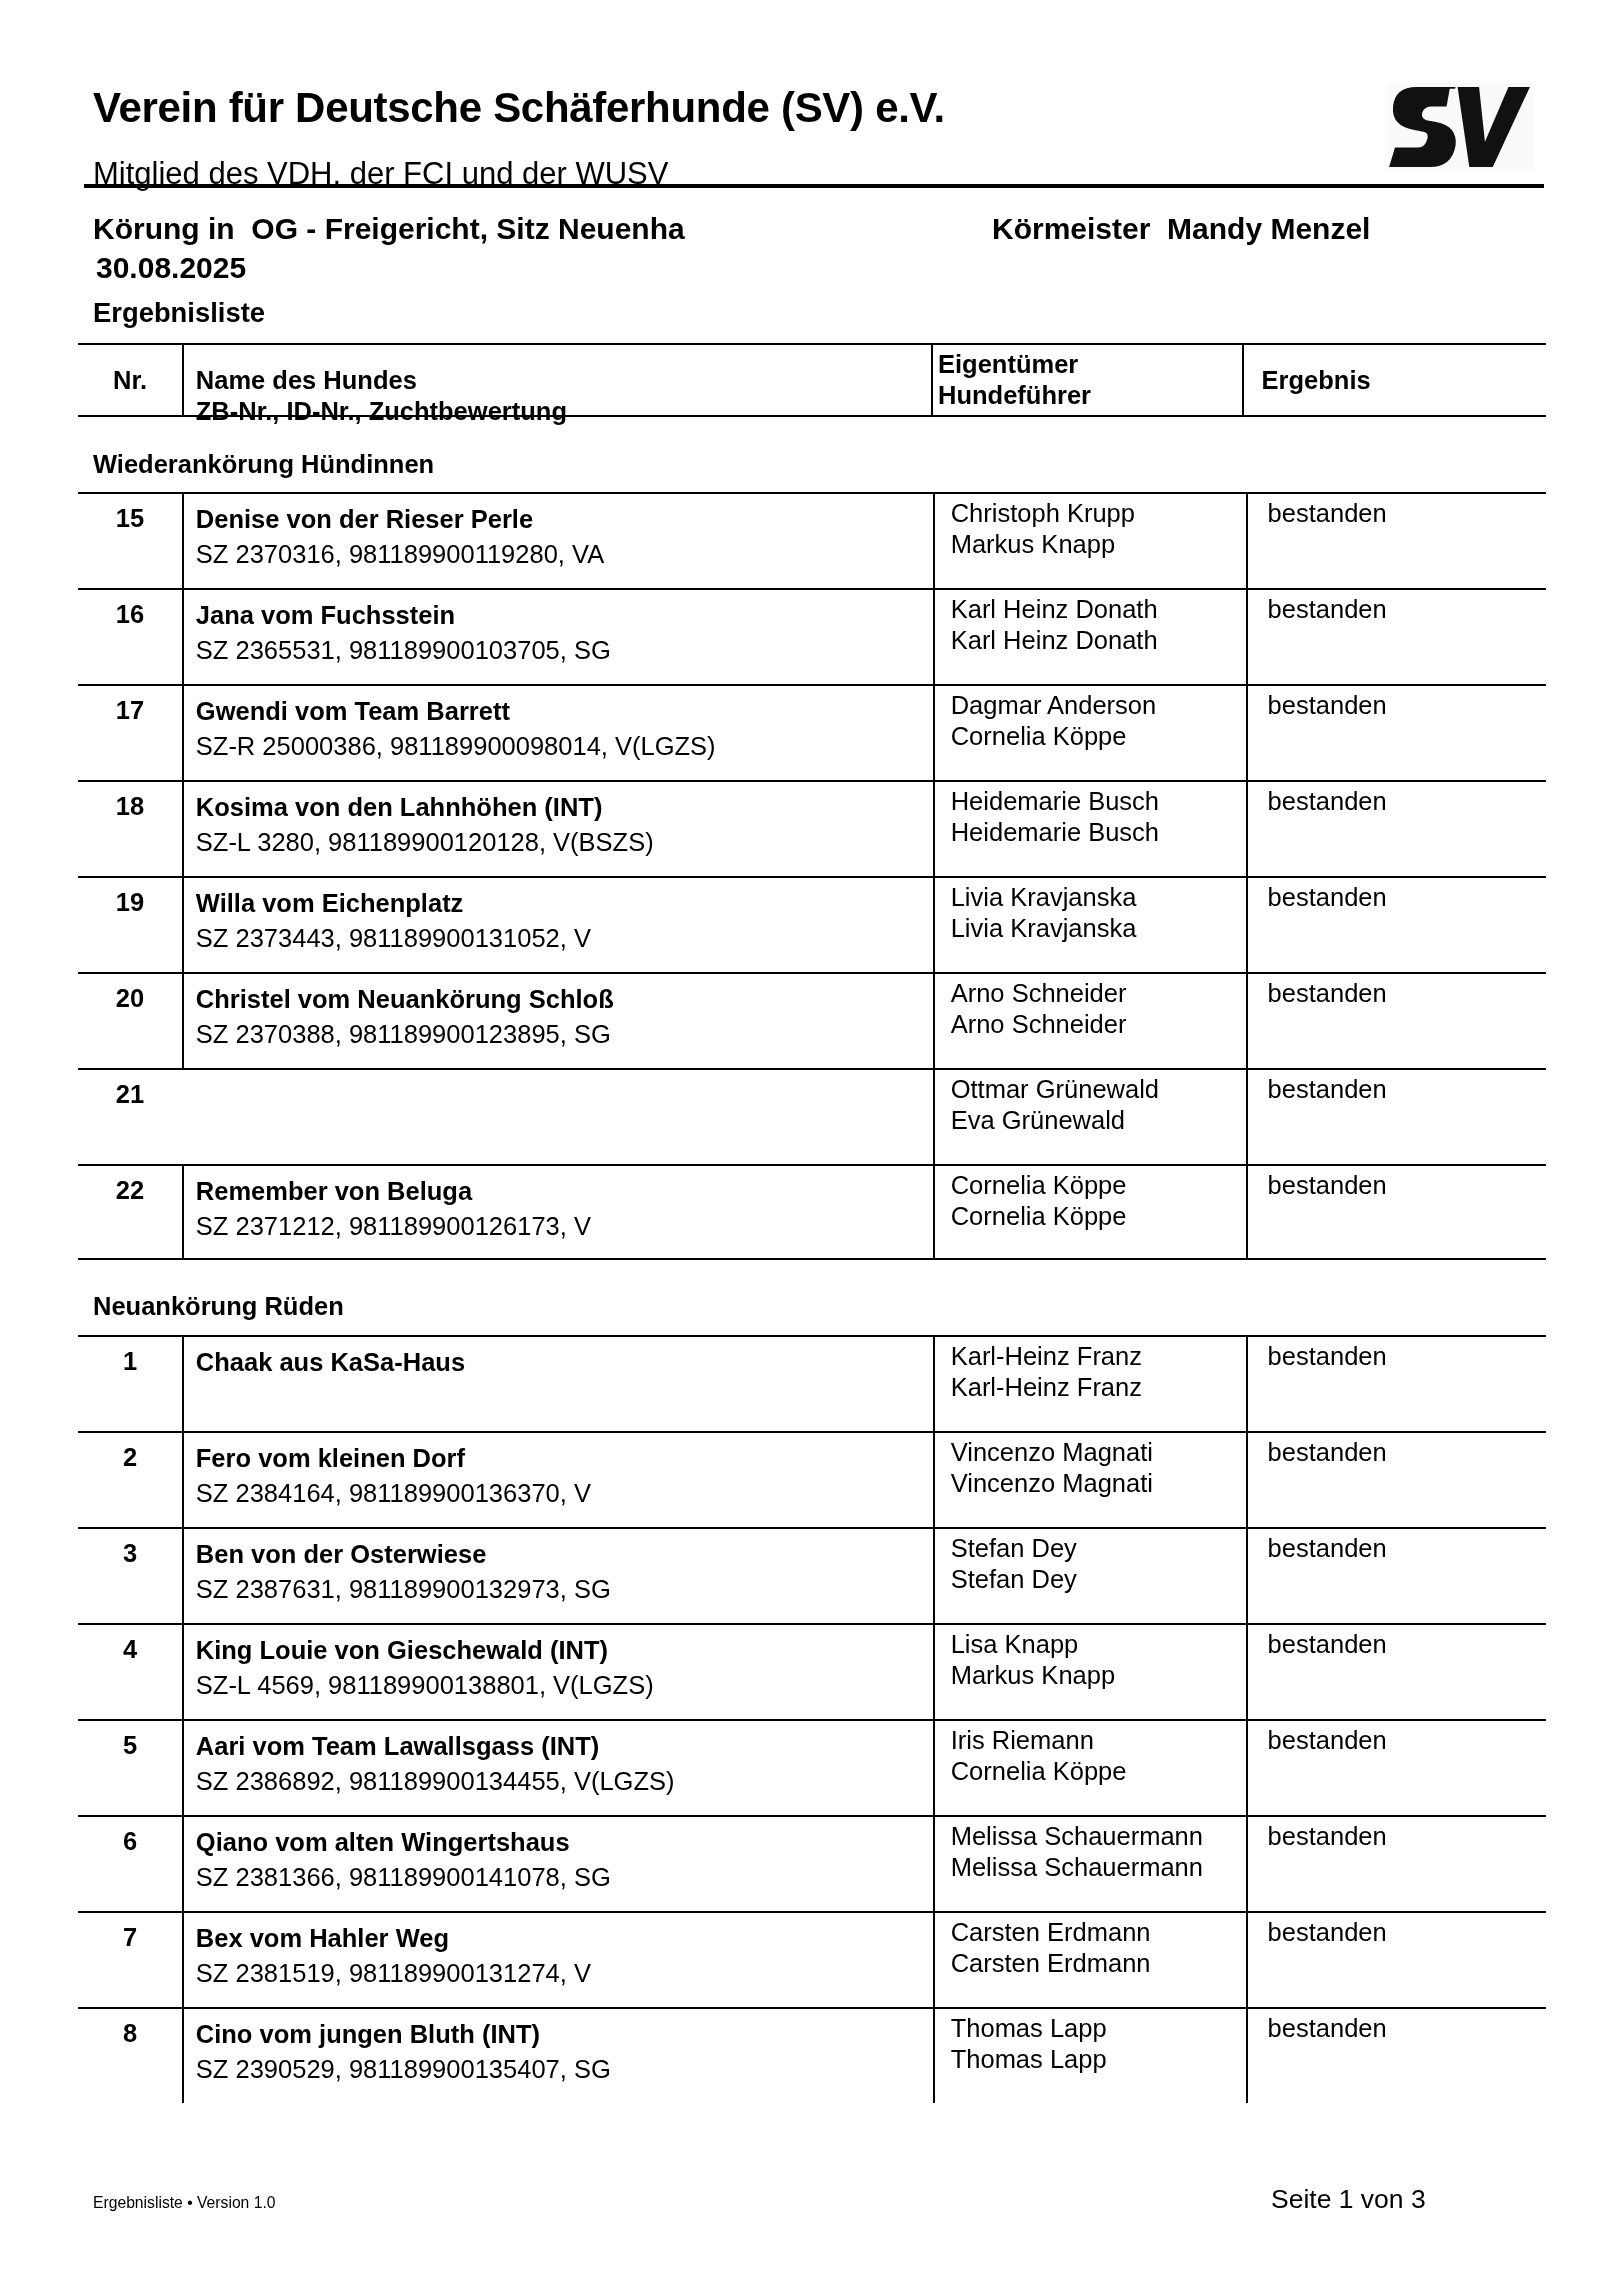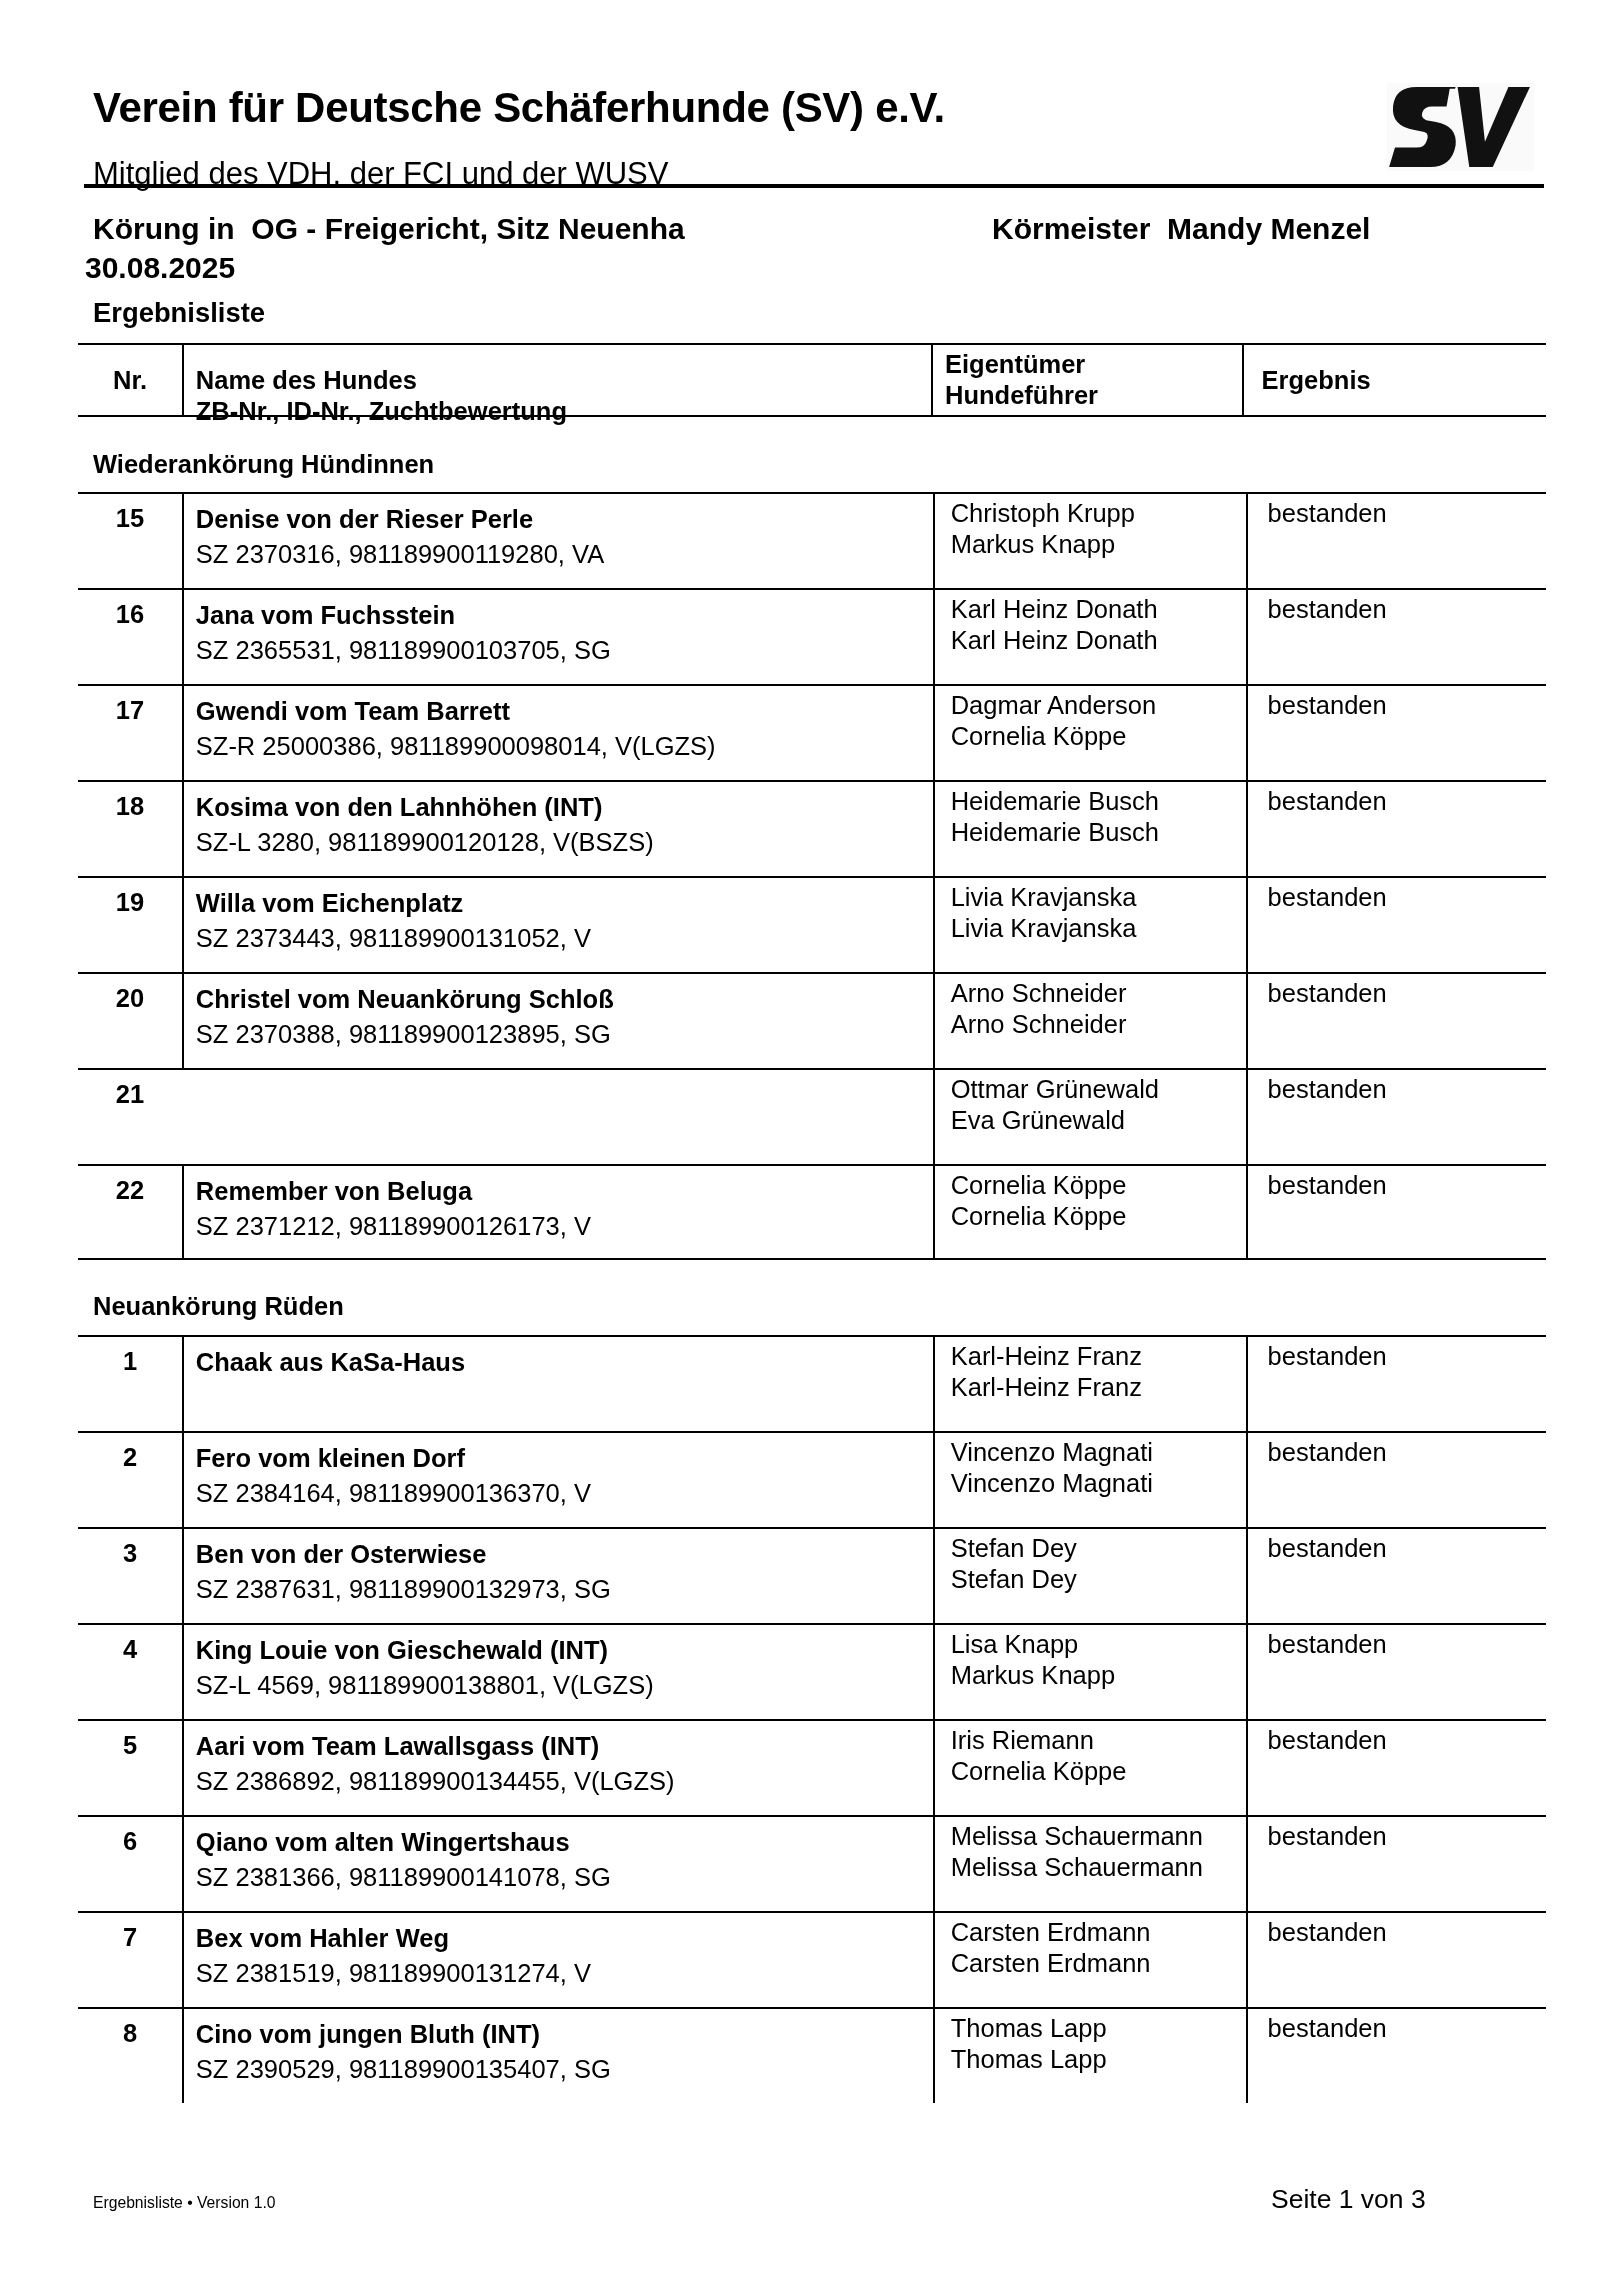--- a/index.html
+++ b/index.html
@@ -6,30 +6,30 @@
   body {
     width: 1620px; height: 2293px; position: relative; overflow: hidden;
     font-family: "Liberation Sans", sans-serif; color: #000;
   }
   .abs { position: absolute; }
   #org-title { left: 93px; top: 84px; font-size: 42px; font-weight: bold; letter-spacing: -0.3px; white-space: nowrap; }
   #org-sub { left: 93px; top: 156px; font-size: 31px; white-space: nowrap; }
   #logo { left: 1387px; top: 83px; width: 147px; height: 88px; }
   #top-rule { left: 84px; top: 184px; width: 1460px; height: 3.9px; background: #000; }
   #event-line { left: 93px; top: 212px; font-size: 30px; font-weight: bold; white-space: pre; }
-  #event-date { left: 85px; top: 251px; font-size: 30px; font-weight: bold; }
+  #event-date { left: 96px; top: 251px; font-size: 30px; font-weight: bold; }
   #judge-line { left: 992px; top: 212px; font-size: 30px; font-weight: bold; white-space: pre; text-align: right; }
   #doc-title { left: 93px; top: 297px; font-size: 27.4px; font-weight: bold; }
 
   .tbl { position: absolute; left: 78px; width: 1468px; }
   .hdr { top: 343px; height: 74px; border-top: 2.9px solid #000; border-bottom: 2.9px solid #000; box-sizing: border-box; }
   .hdr .c { position: absolute; top: 0; bottom: 0; font-weight: bold; font-size: 25.5px; }
   .hdr .c1 { left: 0; width: 104px; display: flex; align-items: center; justify-content: center; }
   .hdr .c2 { left: 104px; width: 829px; border-left: 2px solid #000; padding-left: 11.8px; padding-top: 20px; line-height: 31px; box-sizing: border-box; }
-  .hdr .c3 { left: 853px; width: 312px; border-left: 2px solid #000; padding-left: 12px; padding-top: 3.9px; line-height: 31px; box-sizing: border-box; }
+  .hdr .c3 { left: 853px; width: 312px; border-left: 2px solid #000; padding-left: 5px; padding-top: 3.9px; line-height: 31px; box-sizing: border-box; }
   .hdr .c4 { left: 1164px; width: 304px; border-left: 2px solid #000; padding-left: 17.6px; display: flex; align-items: center; box-sizing: border-box; }
 
   .section-title { position: absolute; left: 93px; font-size: 25.5px; font-weight: bold; }
   .rows { position: absolute; left: 78px; width: 1468px; }
   .row { position: relative; height: 96px; border-top: 2.9px solid #000; box-sizing: border-box; }
   .row.last-closed { border-bottom: 2.9px solid #000; }
   .row .nr { position: absolute; left: 0; width: 104px; top: 9.8px; text-align: center; font-weight: bold; font-size: 25.5px; }
   .row .name-cell { position: absolute; left: 104px; width: 751px; top: 0; bottom: 0; border-left: 2px solid #000; padding-left: 11.8px; box-sizing: border-box; }
   .row .dog-name { margin-top: 9.8px; font-weight: bold; font-size: 25.5px; line-height: 31px; white-space: nowrap; }
   .row .dog-ids { margin-top: 3.9px; font-size: 25.5px; line-height: 31px; white-space: nowrap; }

